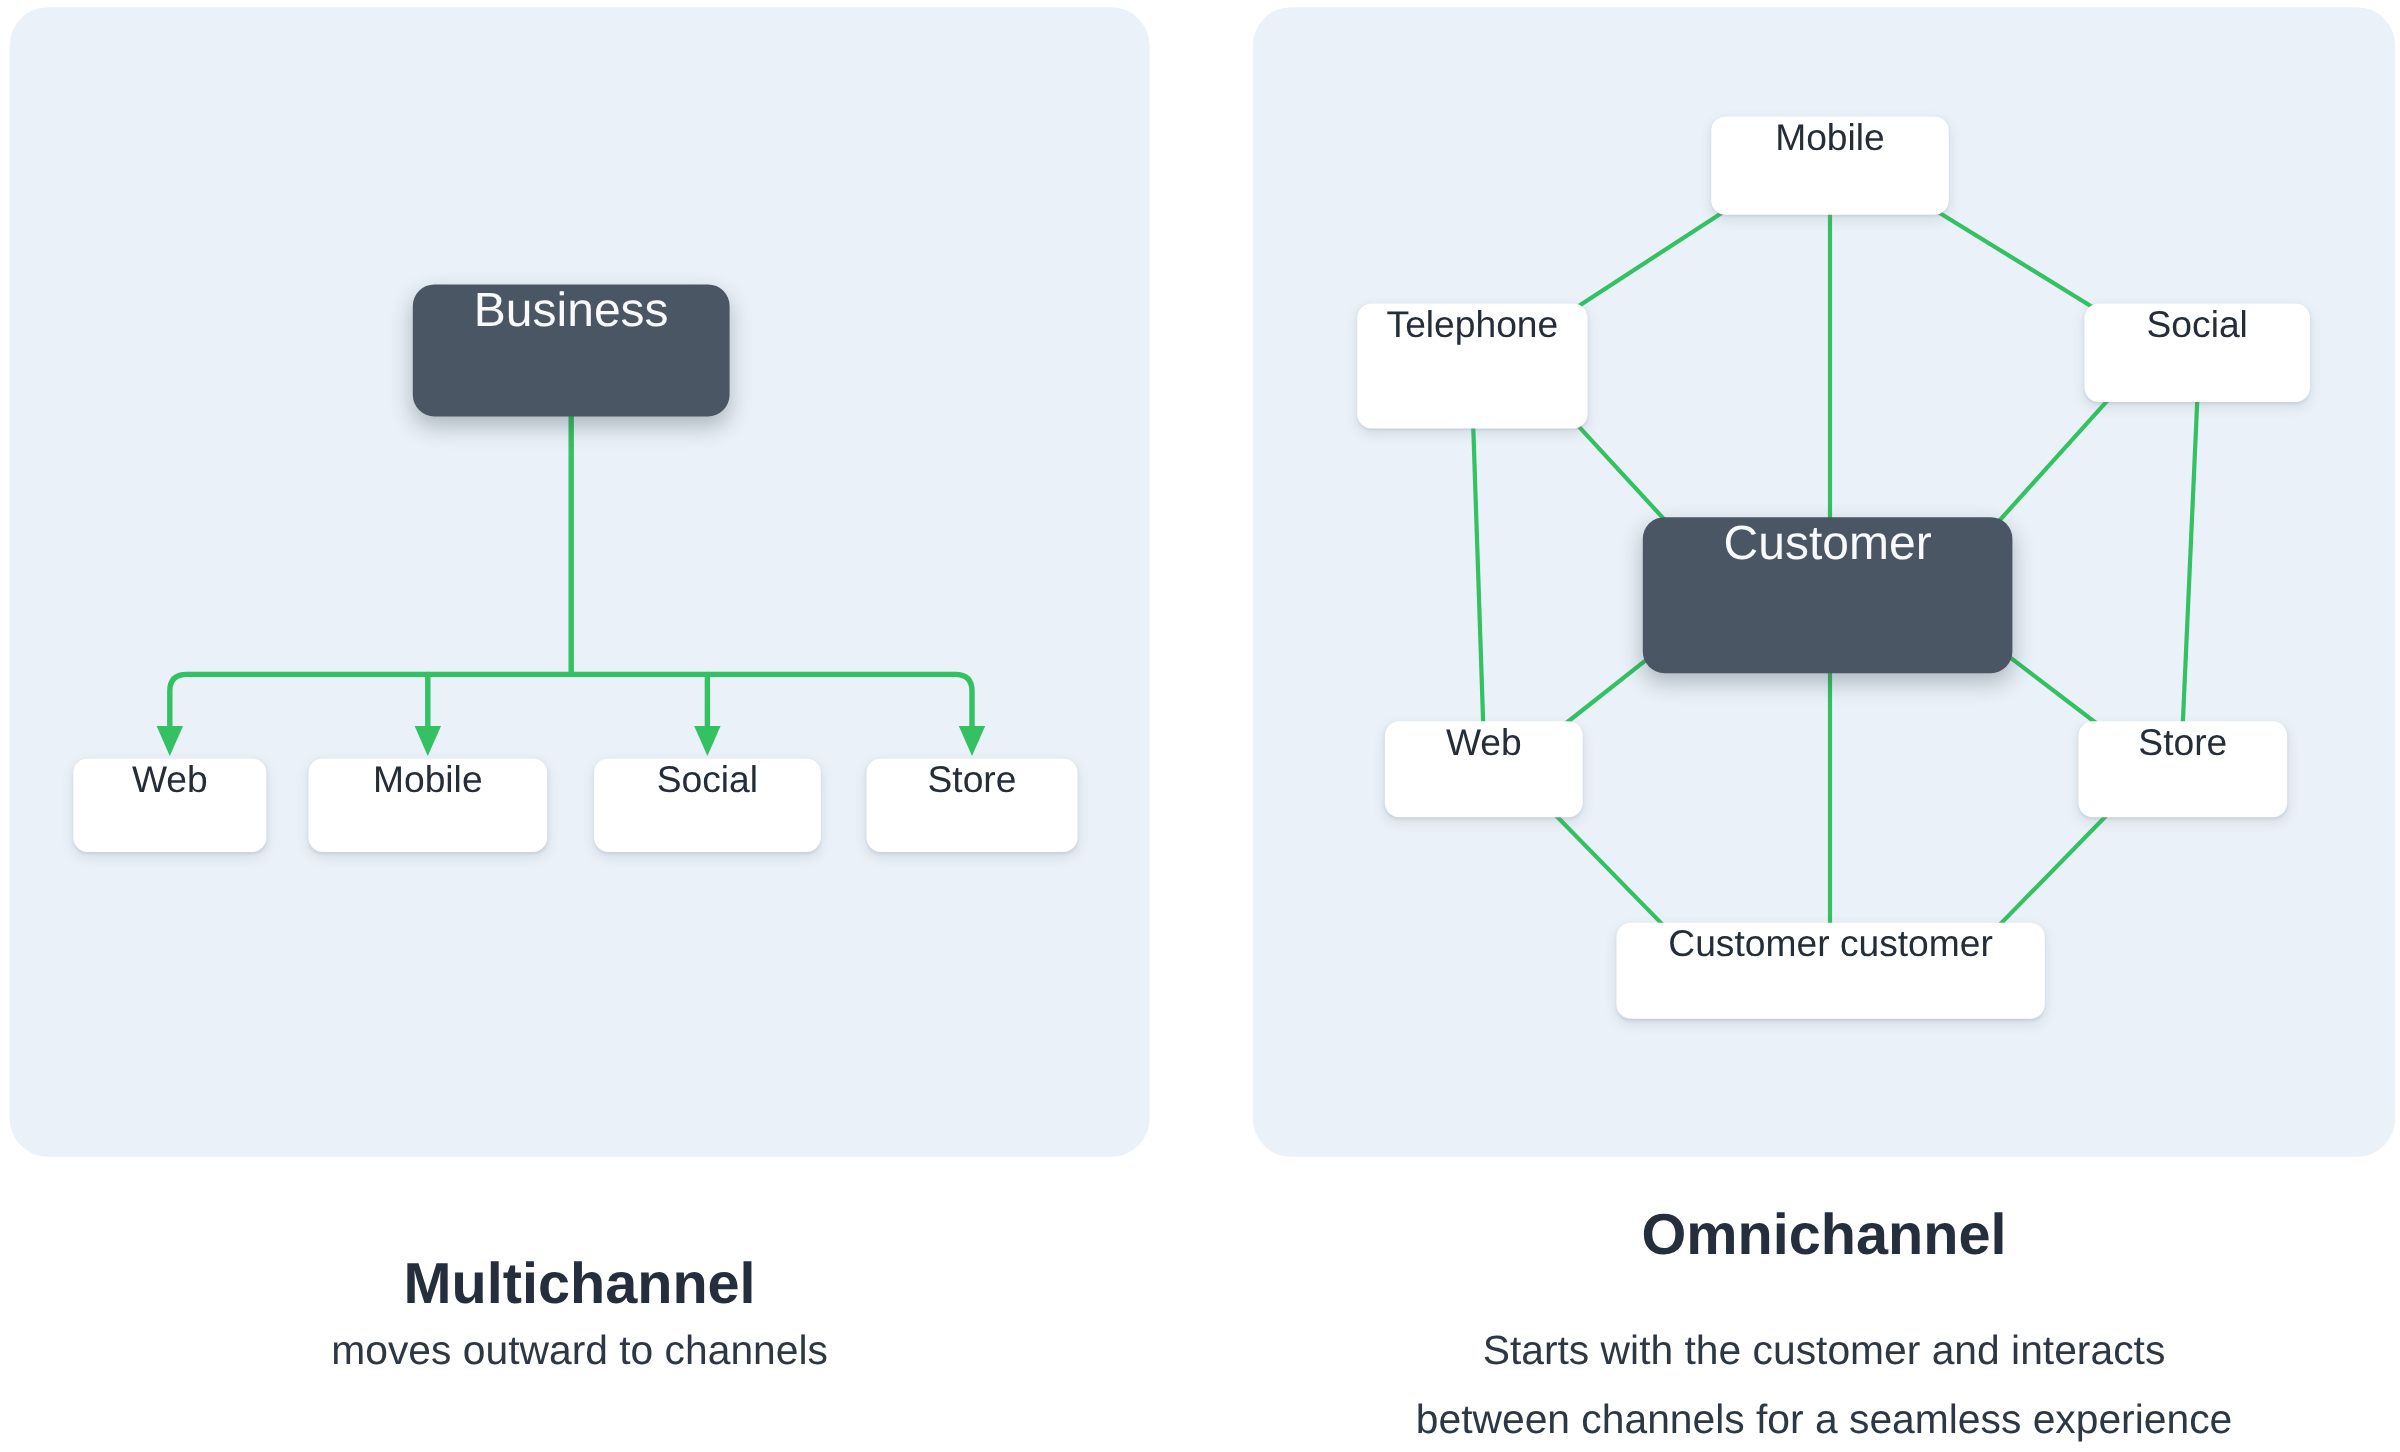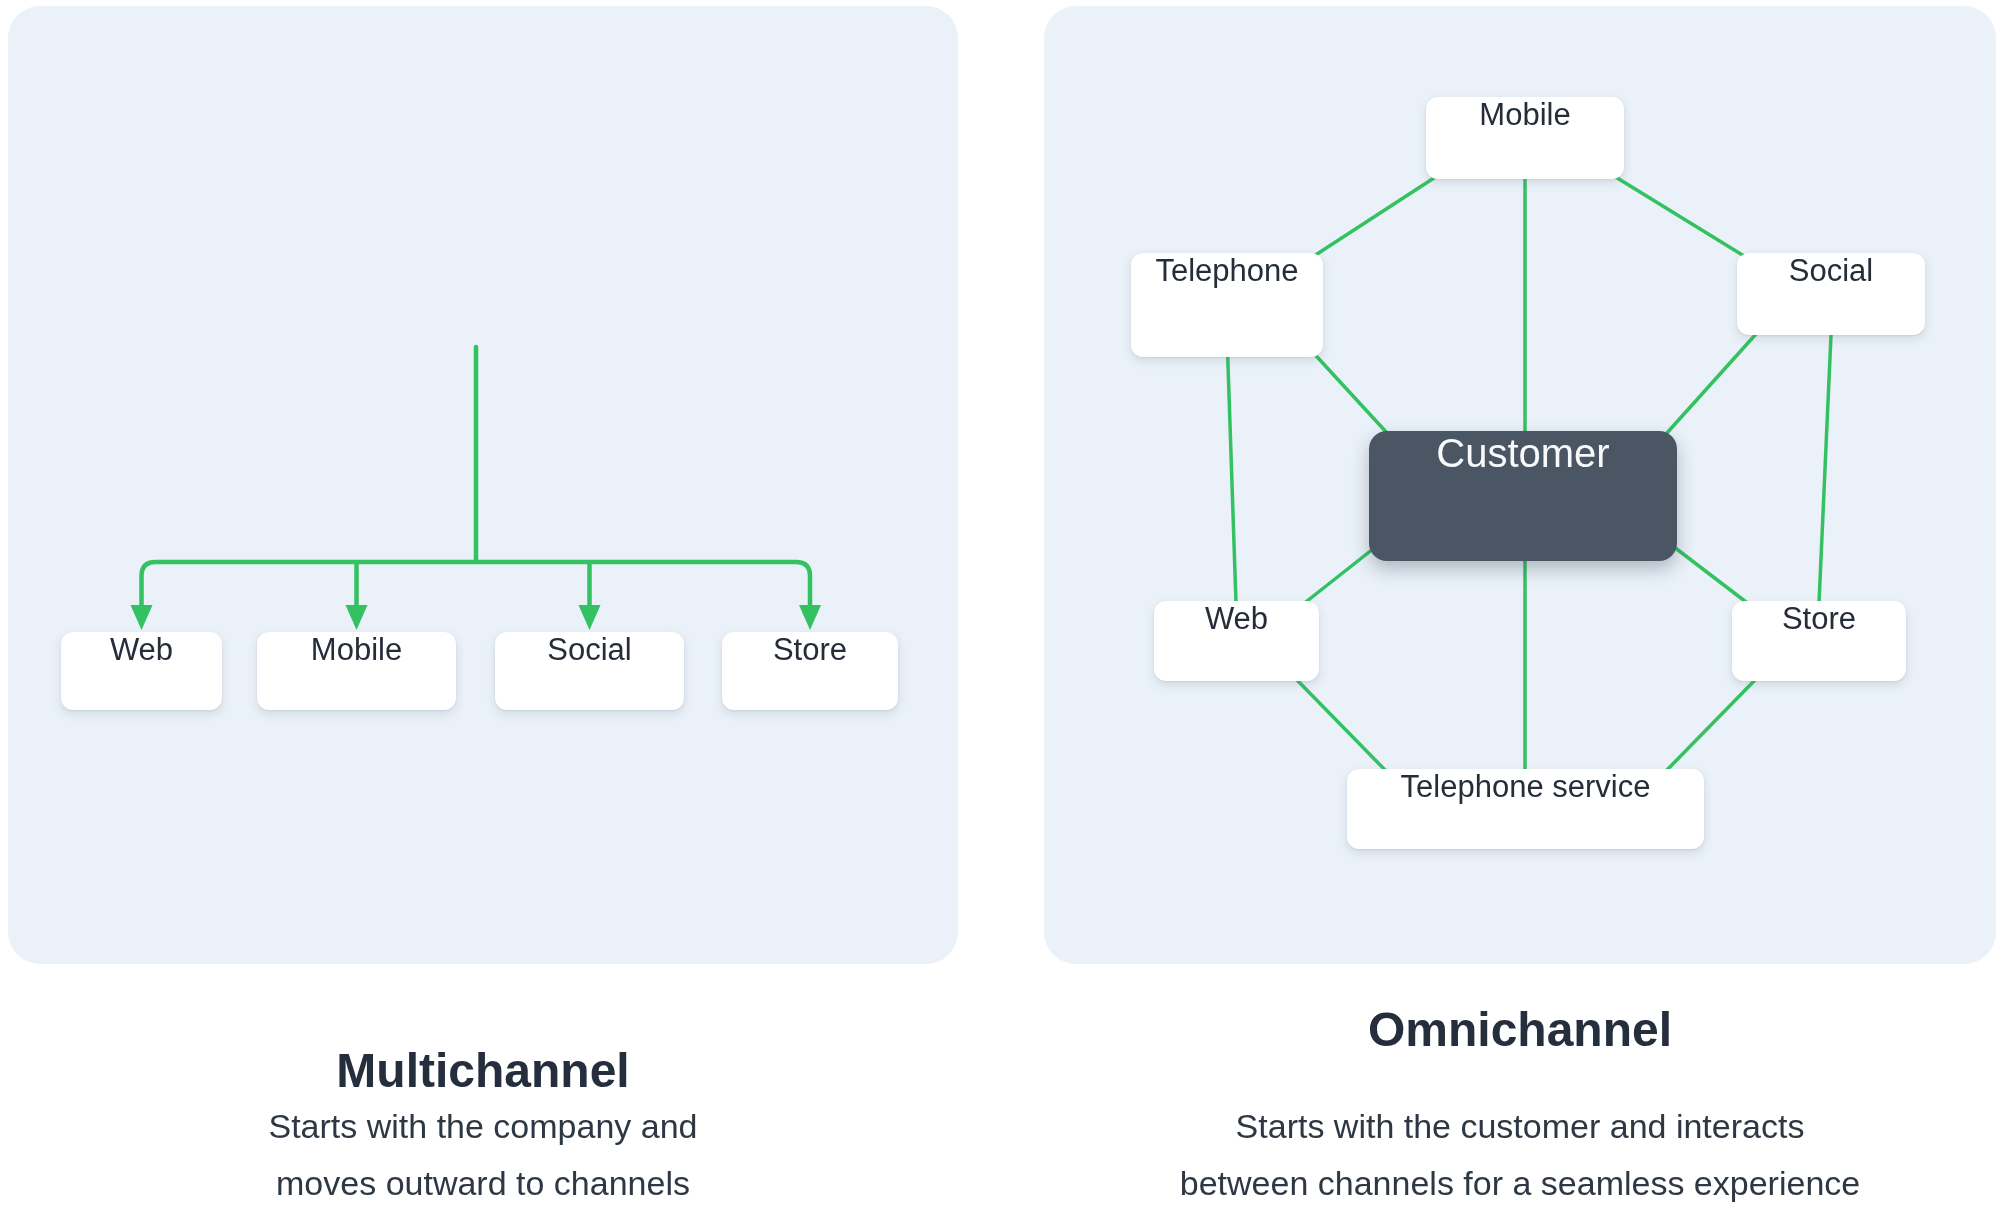--- a/index.html
+++ b/index.html
@@ -79,20 +79,23 @@
       <path class="edge thick" d="M468,341 L468,556"></path>
       <path class="edge thick" d="M133.5,602 L133.5,570 Q133.5,556 147.5,556 L788,556 Q802,556 802,570 L802,602"></path>
       <path class="edge thick" d="M348.5,556 L348.5,602"></path>
       <path class="edge thick" d="M581.5,556 L581.5,602"></path>
       <polygon class="arrowhead" points="122.5,599 144.5,599 133.5,624"></polygon>
       <polygon class="arrowhead" points="337.5,599 359.5,599 348.5,624"></polygon>
       <polygon class="arrowhead" points="570.5,599 592.5,599 581.5,624"></polygon>
       <polygon class="arrowhead" points="791,599 813,599 802,624"></polygon>
     </svg>
 
+    <div class="node dark" style="left:336px;top:231px;width:264px;height:110px;">
+      <span>Business</span>
+    </div>
     <div class="node" style="left:53px;top:626px;width:161px;height:78px;">
       <span>Web</span>
     </div>
     <div class="node" style="left:249px;top:626px;width:199px;height:78px;">
       <span>Mobile</span>
     </div>
     <div class="node" style="left:487px;top:626px;width:189px;height:78px;">
       <span>Social</span>
     </div>
     <div class="node" style="left:714px;top:626px;width:176px;height:78px;">
@@ -128,27 +131,26 @@
     <div class="node dark" style="left:325px;top:425px;width:308px;height:130px;">
       <span>Customer</span>
     </div>
     <div class="node" style="left:110px;top:595px;width:165px;height:80px;">
       <span>Web</span>
     </div>
     <div class="node" style="left:688px;top:595px;width:174px;height:80px;">
       <span>Store</span>
     </div>
     <div class="node" style="left:303px;top:763px;width:357px;height:80px;">
-      <span>Telephone service</span>
+      <span>Customer customer</span>
     </div>
   </section>
 
   <h2 class="caption-title" style="left:8px;top:1002px;width:950px;margin-top:41px;">Multichannel</h2>
   <div class="caption-desc" style="left:8px;top:1098px;width:950px;">
-    <div>Starts with the company and</div>
     <div>moves outward to channels</div>
   </div>
 
   <h2 class="caption-title" style="left:1044px;top:1002px;width:952px;">Omnichannel</h2>
   <div class="caption-desc" style="left:1044px;top:1098px;width:952px;">
     <div>Starts with the customer and interacts</div>
     <div>between channels for a seamless experience</div>
   </div>
 
 </div>

